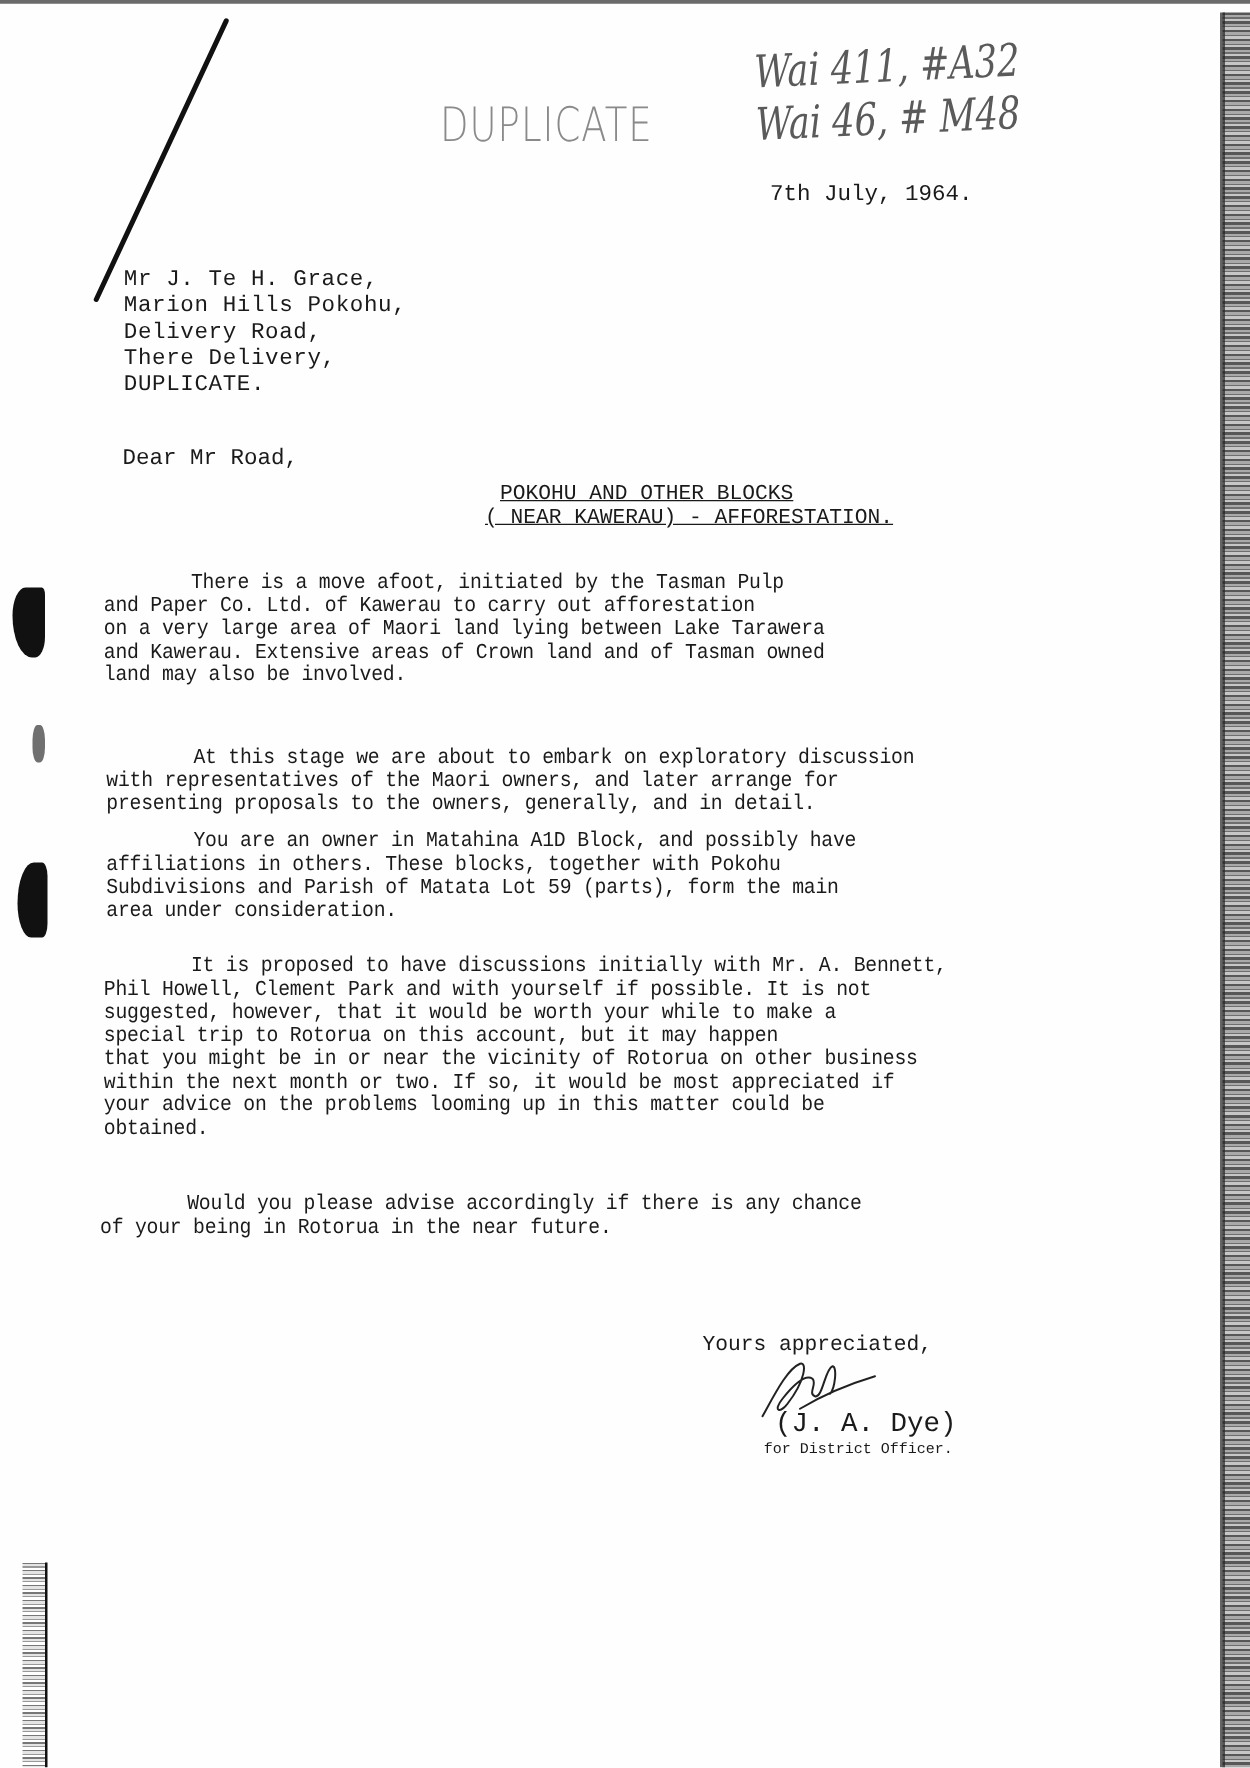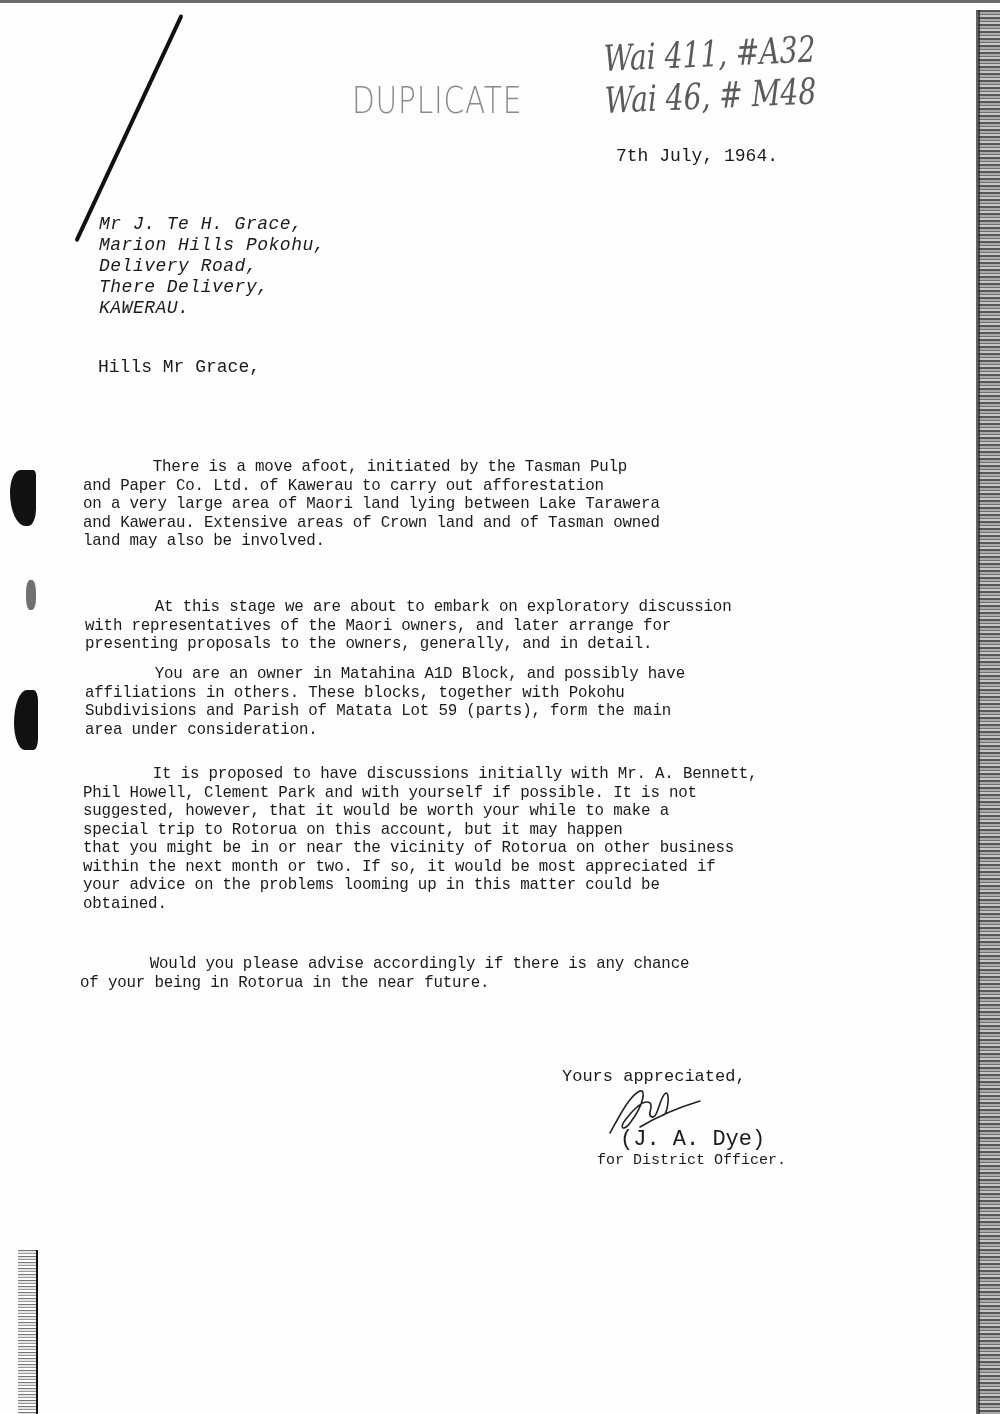--- a/index.html
+++ b/index.html
@@ -38,21 +38,21 @@
     color: #8a8a8a; transform: scaleX(0.78); transform-origin: left center; font-weight: 300;
   }
   .handwritten {
     position: absolute; left: 603px; top: 38px; color: #5a5a5a;
     font-family: "DejaVu Serif", serif; font-style: italic; font-size: 36px; line-height: 42px;
     transform: scaleX(0.78) rotate(-2deg); transform-origin: left top; font-weight: 300;
   }
   .handwritten div { white-space: nowrap; }
 
   .date { position: absolute; left: 616px; top: 146px; font-size: 18px; }
-  .address { position: absolute; left: 99px; top: 214px; font-size: 18px; line-height: 21px; letter-spacing: 0.5px; font-style: italic; }
+  .address { position: absolute; left: 99px; top: 214px; font-size: 18px; line-height: 21px; letter-spacing: 0.5px; }
   .address div { white-space: nowrap; }
   .salutation { position: absolute; left: 98px; top: 357px; font-size: 18px; }
   .subject { position: absolute; left: 400px; top: 386px; font-size: 17px; line-height: 19px; }
   .subject div { white-space: nowrap; text-decoration: underline; }
   .subject .l2 { margin-left: -12px; }
 
   .para {
     position: absolute; left: 80px; width: 860px;
     font-family: "Liberation Mono", "DejaVu Sans Mono", monospace;
     font-size: 17px; line-height: 18.5px; letter-spacing: -0.2px;
@@ -62,21 +62,21 @@
   .para .indent { padding-left: 75px; }
   .p1 { top: 458px; left: 83px; }
   .p2 { top: 598px; left: 85px; }
   .p3 { top: 665px; left: 85px; }
   .p4 { top: 765px; left: 83px; }
   .p5 { top: 955px; left: 80px; }
 
   .closing { position: absolute; left: 562px; top: 1067px; font-size: 17px; }
   .signature-svg { position: absolute; left: 600px; top: 1085px; }
   .signer { position: absolute; left: 620px; top: 1127px; font-size: 22px; }
-  .signer-title { position: absolute; left: 597px; top: 1152px; font-size: 15px; }
+  .signer-title { position: absolute; left: 611px; top: 1152px; font-size: 12px; }
 </style>
 </head>
 <body>
 
 <div class="page">
   <div class="topline"></div>
   <div class="right-edge"></div>
   <div class="right-edge-inner"></div>
   <div class="left-edge"></div>
   <div class="pen-stroke"></div>
@@ -91,25 +91,29 @@
     <div>Wai 46, # M48</div>
   </div>
 
   <div class="date">7th July, 1964.</div>
 
   <div class="address">
     <div>Mr J. Te H. Grace,</div>
     <div>Marion Hills Pokohu,</div>
     <div>Delivery Road,</div>
     <div>There Delivery,</div>
-    <div>KAWERAU.</div>
+    <div>DUPLICATE.</div>
   </div>
 
-  <div class="salutation">Hills Mr Grace,</div>
+  <div class="salutation">Dear Mr Road,</div>
 
+  <div class="subject">
+    <div>POKOHU AND OTHER BLOCKS</div>
+    <div class="l2">( NEAR KAWERAU) - AFFORESTATION.</div>
+  </div>
 
   <div class="para p1">
     <div class="indent">There is a move afoot, initiated by the Tasman Pulp</div>
     <div>and Paper Co. Ltd. of Kawerau to carry out afforestation</div>
     <div>on a very large area of Maori land lying between Lake Tarawera</div>
     <div>and Kawerau.    Extensive areas of Crown land and of Tasman owned</div>
     <div>land may also be involved.</div>
   </div>
 
   <div class="para p2">

